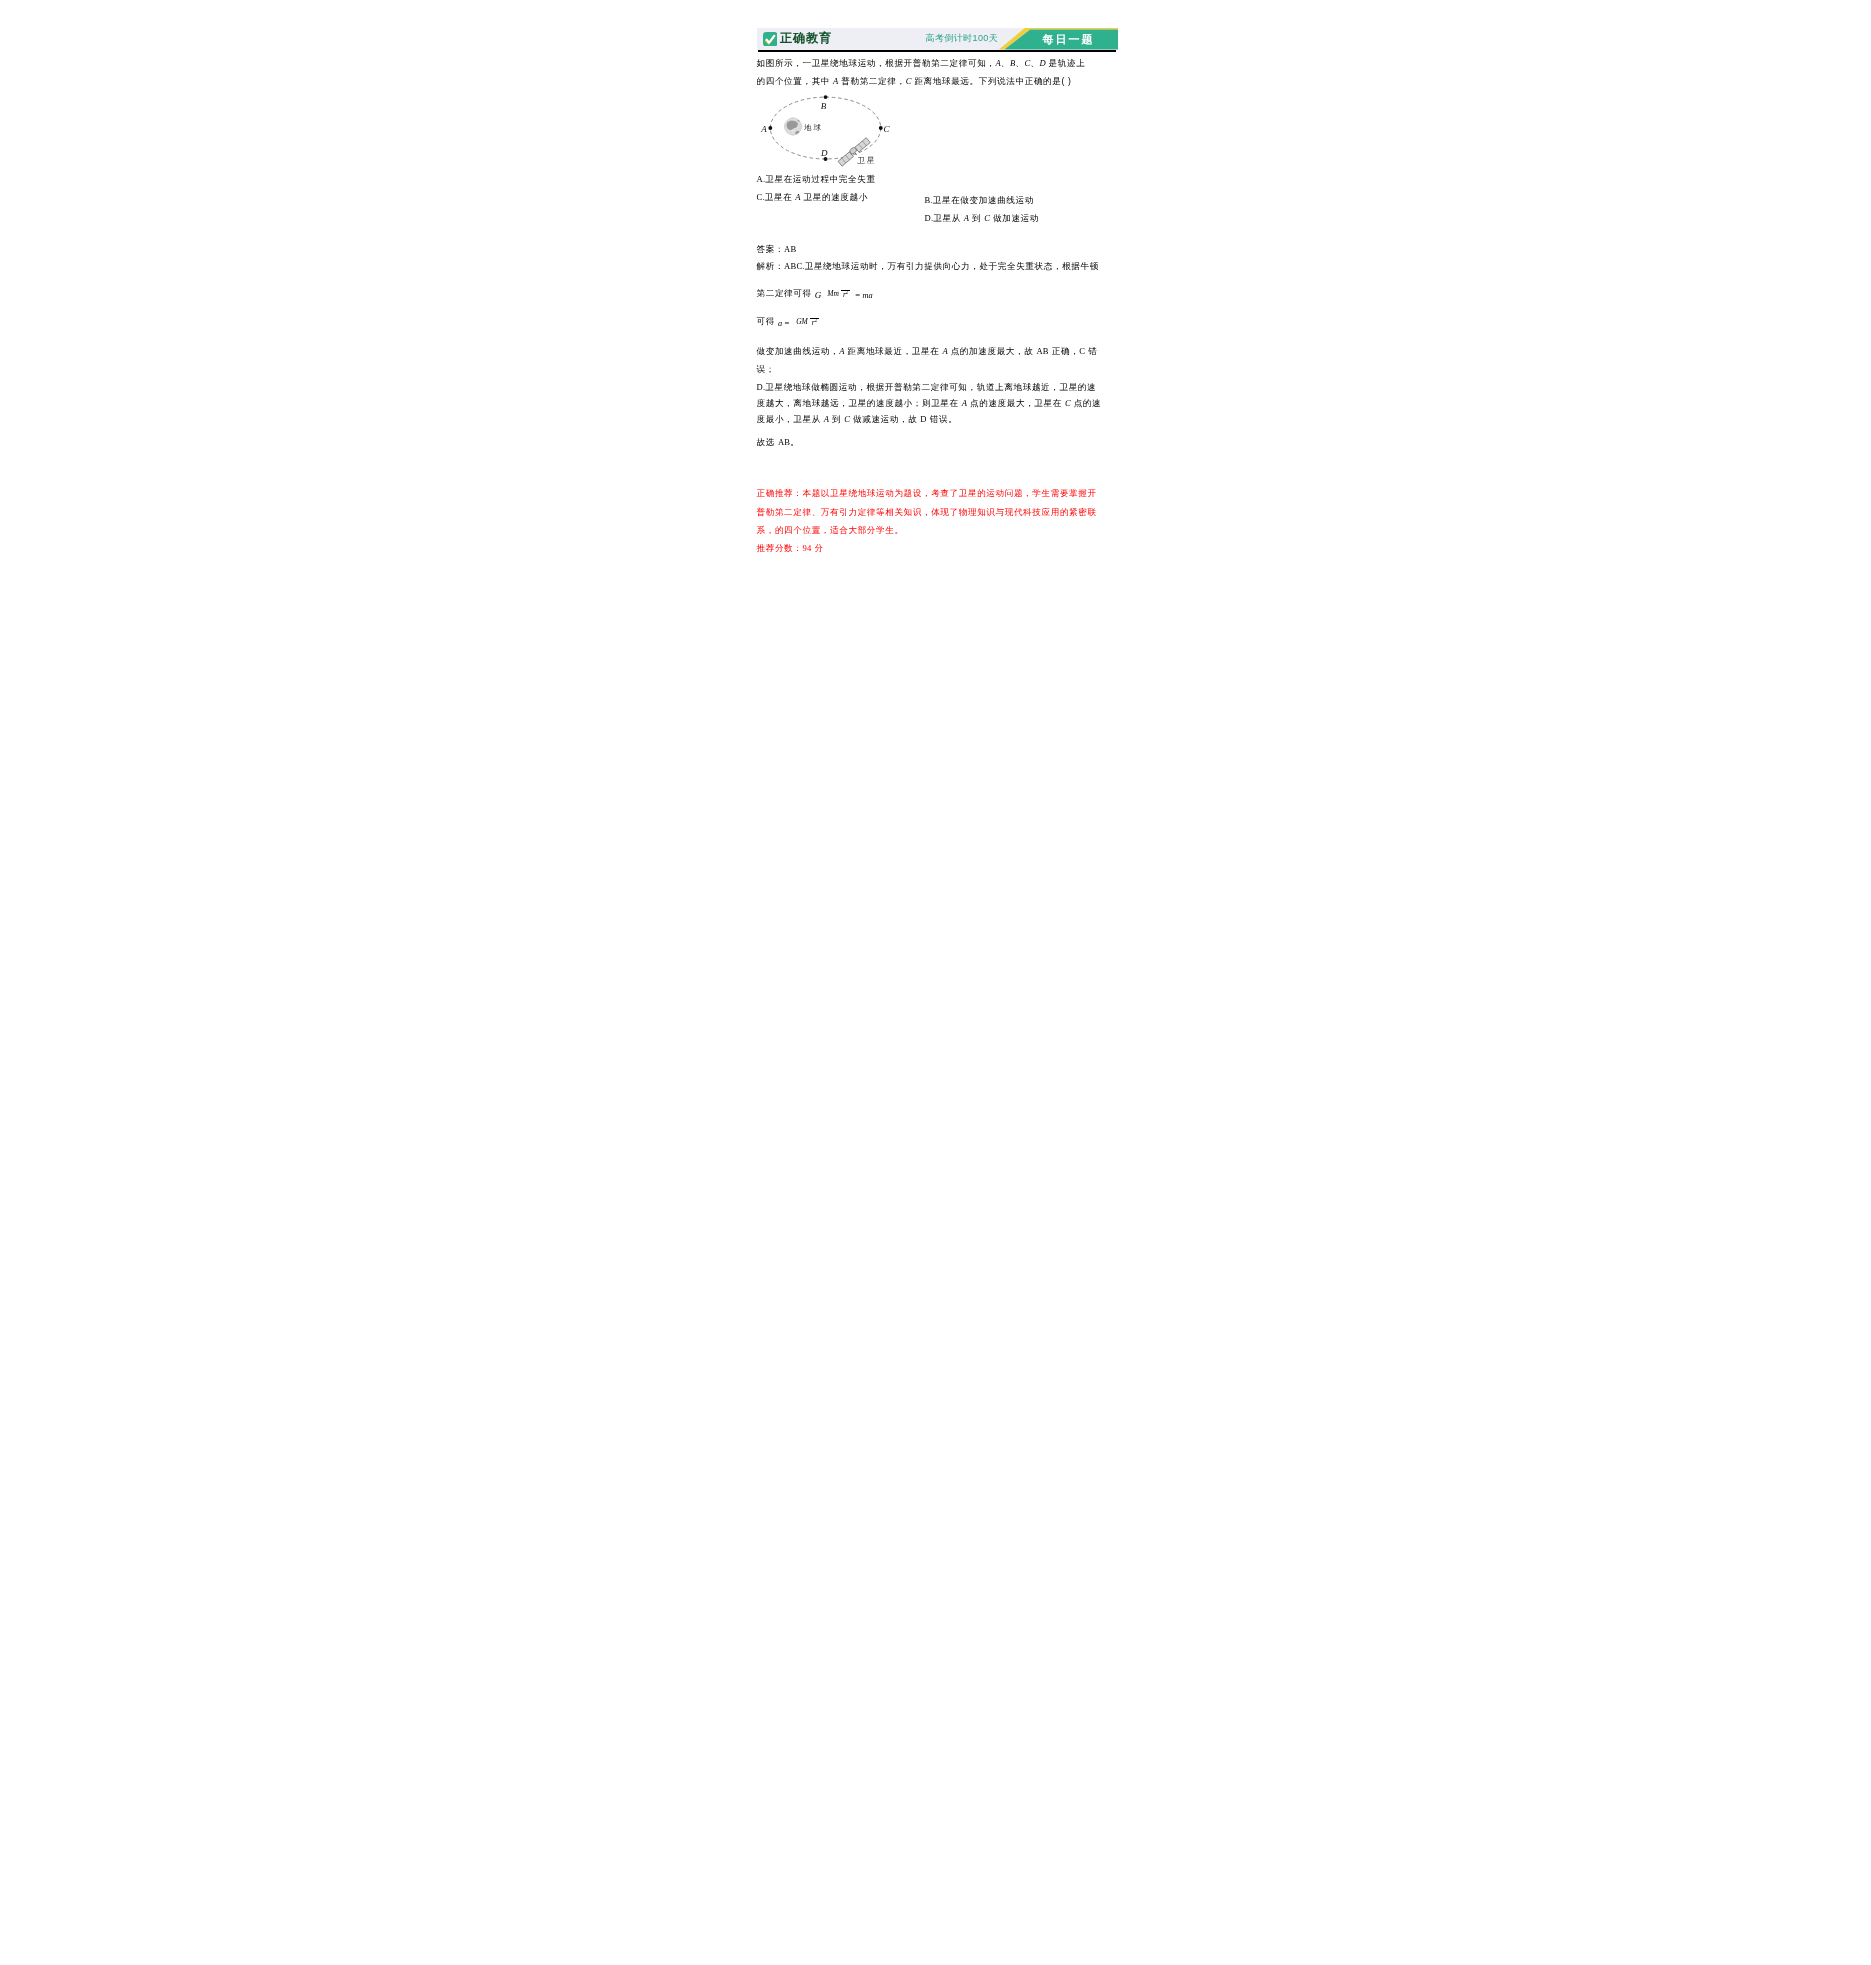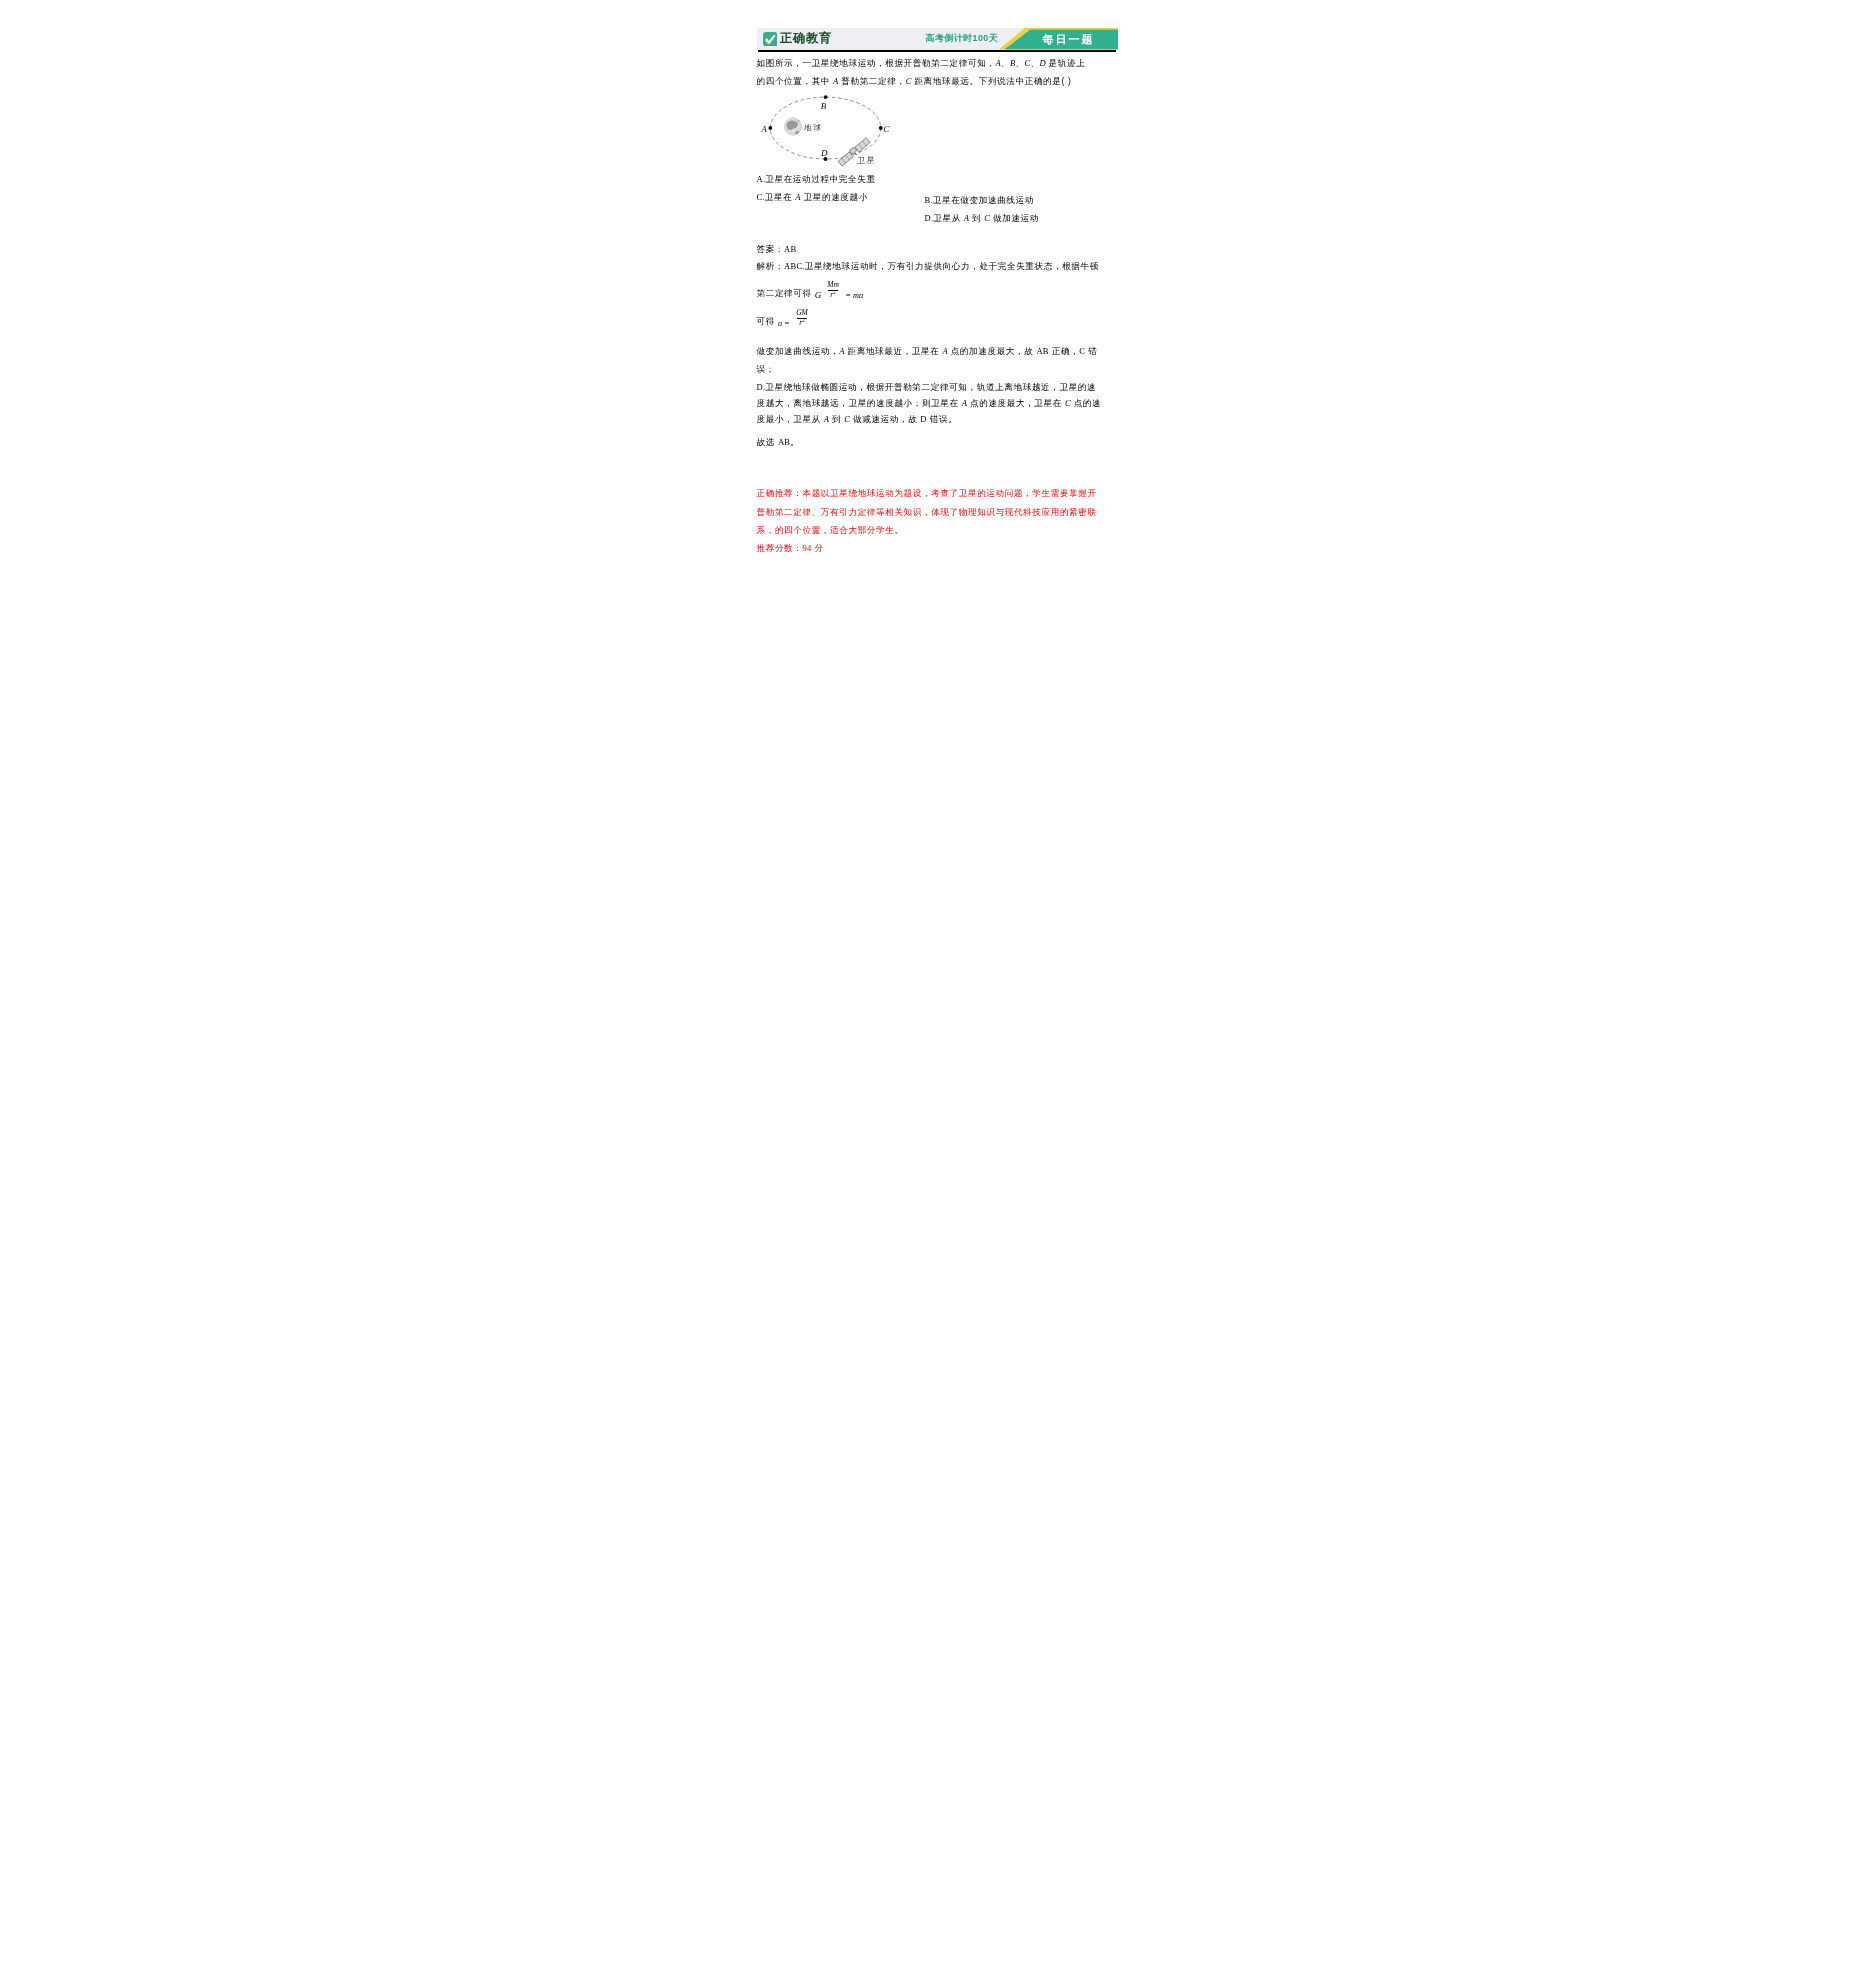--- a/index.html
+++ b/index.html
@@ -14,21 +14,21 @@
     position:absolute; left:55px; top:28px; width:361px; height:21.6px;
     background:#edeff4;
   }
   .logo-svg { position:absolute; left:6.3px; top:3.5px; width:14.5px; height:14.5px; }
   .brand {
     position:absolute; left:23.6px; top:0; height:21.6px; line-height:21.6px;
     font-size:12.2px; font-weight:700; letter-spacing:0.8px; color:#14532d;
   }
   .countdown {
     position:absolute; left:169px; top:0; height:21.6px; line-height:21.6px;
-    font-size:9px; font-weight:700; letter-spacing:0.4px; color:#2aa287;
+    font-size:9px; font-weight:400; letter-spacing:0.4px; color:#2aa287;
   }
   .banner-svg { position:absolute; left:236px; top:0; width:125px; height:21.6px; }
   .badge {
     position:absolute; left:286px; top:0; width:75px; height:21.6px; line-height:22.4px;
     text-align:left; font-size:11px; font-weight:700; letter-spacing:2px; color:#ffffff;
   }
   .rule { position:absolute; left:56px; top:50px; width:358px; height:1.6px; background:#000; }
 
   
   .line {
@@ -41,21 +41,21 @@
   .red { color:#fe0000; }
 
   
   .formula-row {
     position:absolute; left:55px; height:23px; display:flex; align-items:flex-end;
     font-size:8.6px; letter-spacing:0.6px; white-space:nowrap;
   }
   .math { font-family:"Liberation Serif", serif; font-style:italic; font-size:8.3px; letter-spacing:0; }
   .math-g { font-size:9px; margin:0 1.6px 0 3.1px; }
   .frac {
-    display:inline-flex; flex-direction:column; align-items:center;
+    display:inline-flex; flex-direction:row; align-items:center;
     font-family:"Liberation Serif", serif; font-style:italic; font-size:7.5px;
     line-height:1.15; letter-spacing:0; margin:0 2.4px;
   }
   .frac .num { padding:0 2px 0.4px; }
   .frac .den { border-top:0.8px solid #000; padding:0.4px 2px 0; }
   .sup { font-size:5.1px; vertical-align:super; line-height:0; }
   .eq { font-family:"Liberation Serif", serif; margin:0 2.4px; letter-spacing:0; }
 
   
   .diagram { position:absolute; left:55px; top:90px; width:141px; height:80px; }

